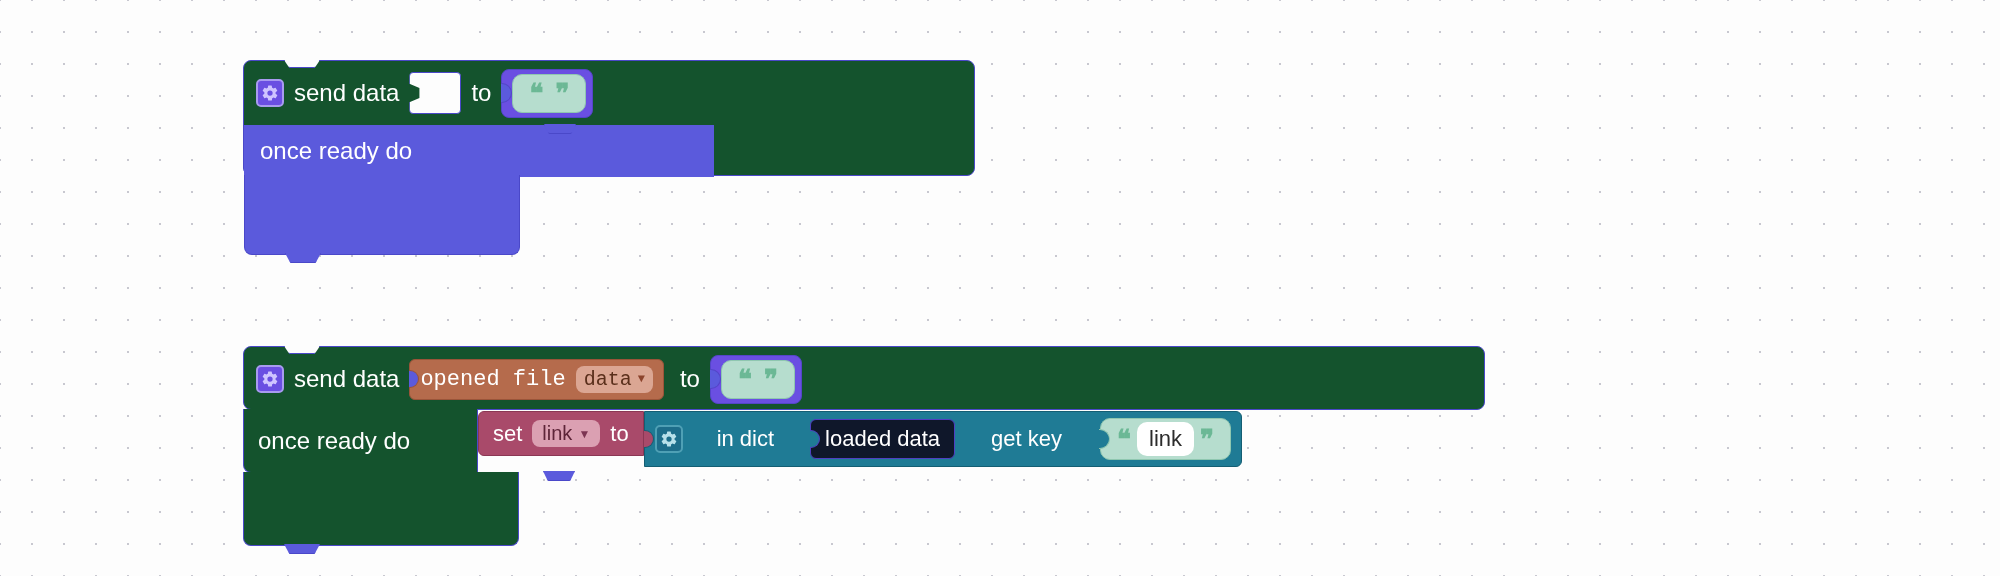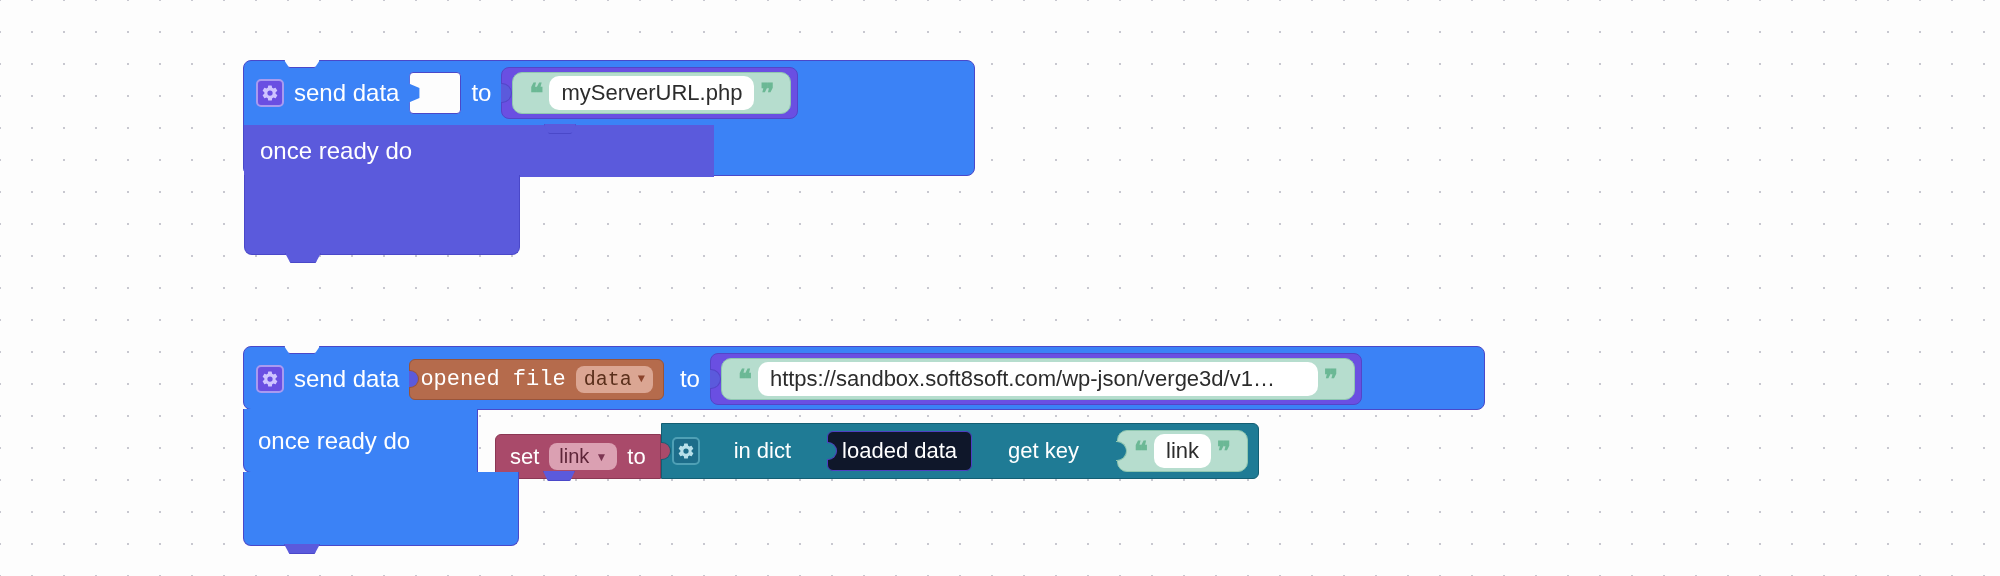--- a/index.html
+++ b/index.html
@@ -34,21 +34,21 @@
     border-color: #4fa0b5;
     color: #b8e0ea;
   }
   .gear-box svg { width: 18px; height: 18px; }
 
   .label-white { color: #fff; font-size: 24px; }
 
   
   .indigo-block {
     position: absolute;
-    background: #3b82f6;
+    background: #14532d;
     border: 1.5px solid #4a48c9;
     border-radius: 8px 8px 8px 8px;
   }
   .row1 {
     display: flex;
     align-items: center;
     height: 64px;
     padding: 0 12px;
   }
   .row2 {
@@ -272,21 +272,20 @@
             <path d="M19.4 13a7.8 7.8 0 0 0 .1-1 7.8 7.8 0 0 0-.1-1l2.1-1.6a.5.5 0 0 0 .1-.6l-2-3.5a.5.5 0 0 0-.6-.2l-2.5 1a7.6 7.6 0 0 0-1.7-1l-.4-2.6A.5.5 0 0 0 14 2h-4a.5.5 0 0 0-.5.4l-.4 2.6a7.6 7.6 0 0 0-1.7 1l-2.5-1a.5.5 0 0 0-.6.2l-2 3.5a.5.5 0 0 0 .1.6L4.5 11a7.8 7.8 0 0 0-.1 1 7.8 7.8 0 0 0 .1 1l-2.1 1.6a.5.5 0 0 0-.1.6l2 3.5a.5.5 0 0 0 .6.2l2.5-1a7.6 7.6 0 0 0 1.7 1l.4 2.6A.5.5 0 0 0 10 22h4a.5.5 0 0 0 .5-.4l.4-2.6a7.6 7.6 0 0 0 1.7-1l2.5 1a.5.5 0 0 0 .6-.2l2-3.5a.5.5 0 0 0-.1-.6ZM12 15.5A3.5 3.5 0 1 1 15.5 12 3.5 3.5 0 0 1 12 15.5Z"></path>
           </svg>
       </span>
       <span class="label-white">send data</span>
       <span class="empty-slot"></span>
       <span class="label-white">to</span>
 
       <span class="mint-wrap">
         <span class="mint">
           <span class="quote">❝</span>
-          <span class="mint-input">myServerURL.php</span>
           <span class="quote">❞</span>
         </span>
       </span>
     </div>
 
     <div class="row2" style="background:#5b5adc; border-top:none;">
       <span class="label-white" style="margin-left:4px;">once ready do</span>
     </div>
 
     <div class="tail">
@@ -313,34 +312,33 @@
           <span>data</span>
           <span class="tri">▼</span>
         </span>
       </span>
 
       <span class="label-white" style="margin-left:16px;">to</span>
 
       <span class="mint-wrap">
         <span class="mint">
           <span class="quote">❝</span>
-          <span class="mint-input" style="min-width:560px;">https://sandbox.soft8soft.com/wp-json/verge3d/v1…</span>
           <span class="quote">❞</span>
         </span>
       </span>
     </div>
   </div>
 
   <div class="indigo-block" style="left:243px; top:409px; width:235px; height:64px; border-top:none; border-radius:0 0 0 8px;">
     <div style="display:flex;align-items:center;height:100%;padding:0 14px;">
       <span class="label-white">once ready do</span>
     </div>
   </div>
 
-  <div style="position:absolute; left:495px; top:411px; display:flex; align-items:flex-end; height:68px;">
+  <div style="position:absolute; left:478px; top:411px; display:flex; align-items:flex-start; height:68px;">
     <div class="rose-chip">
       <span>set</span>
       <span class="rose-drop">
         <span>link</span>
         <span class="tri" style="color:#7c3552">▼</span>
       </span>
       <span>to</span>
     </div>
 
     <div class="teal-block" style="border-radius:0 6px 6px 0;">

